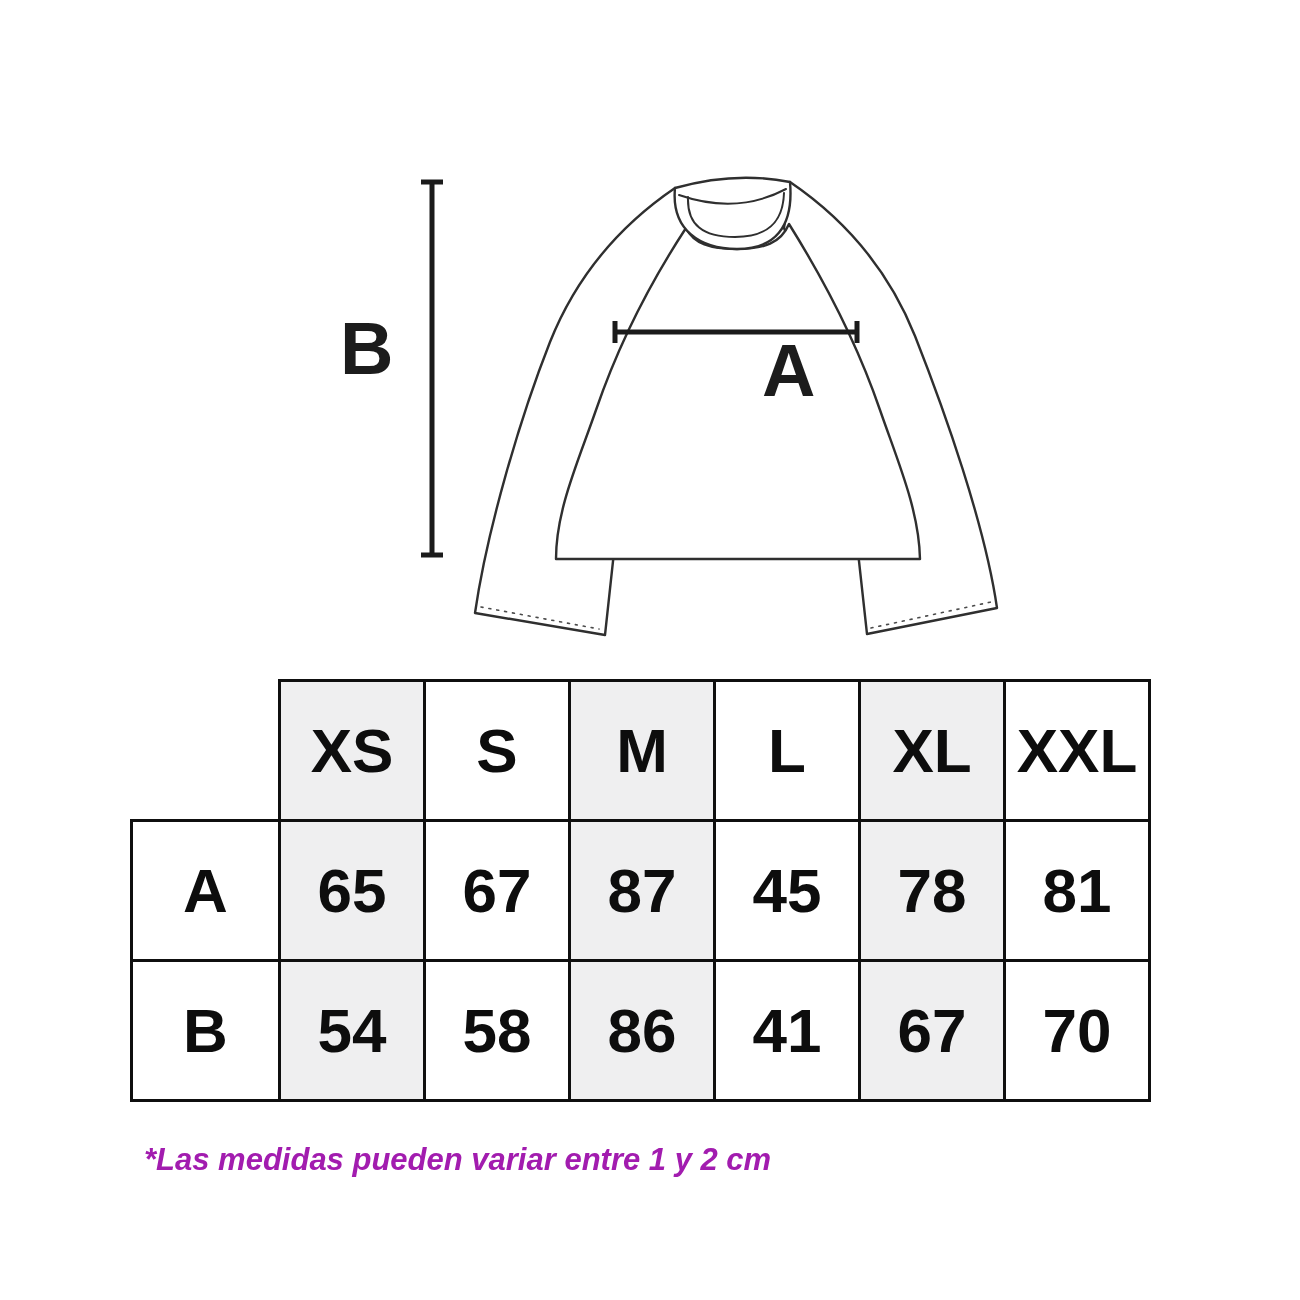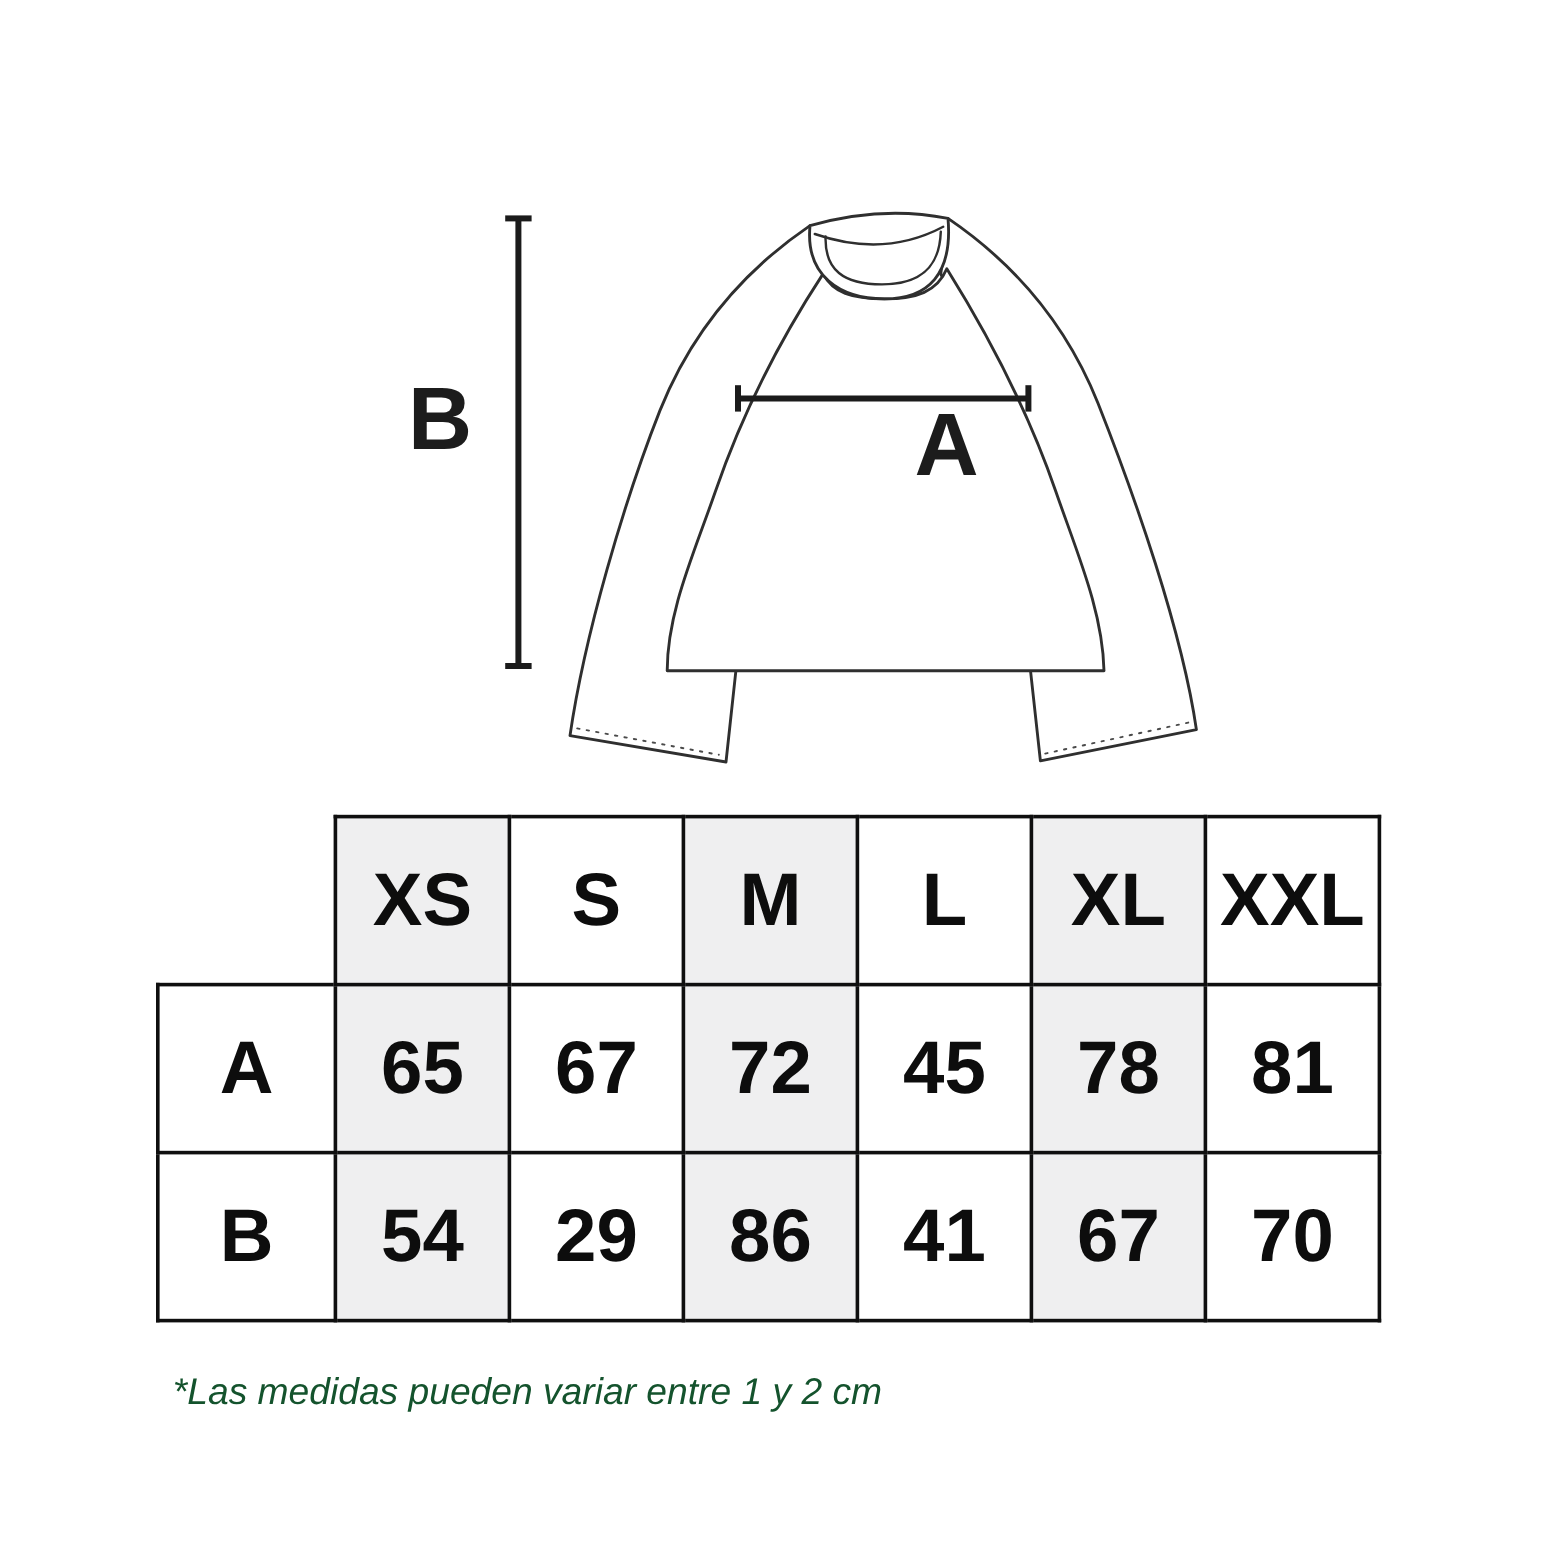--- a/index.html
+++ b/index.html
@@ -71,23 +71,23 @@
     font-size: 62px;
     color: #0d0d0d;
   }
   table.size-table td.blank { border: none; background: #ffffff; }
   table.size-table td.shade { background: #efeff0; }
 
   .footnote {
     position: absolute;
     left: 144px; top: 1142px;
     font-size: 31px;
-    font-weight: normal;
+    font-weight: bold;
     font-style: italic;
-    color: #14532d;
+    color: #a21caf;
     white-space: nowrap;
   }
 </style>
 </head>
 <body>
 
 <div class="canvas">
 
   <svg class="diagram" width="1300" height="1300" viewBox="0 0 1300 1300">
 
@@ -137,29 +137,29 @@
         <td>S</td>
         <td class="shade">M</td>
         <td>L</td>
         <td class="shade">XL</td>
         <td>XXL</td>
       </tr>
       <tr>
         <td>A</td>
         <td class="shade">65</td>
         <td>67</td>
-        <td class="shade">72</td>
+        <td class="shade">87</td>
         <td>45</td>
         <td class="shade">78</td>
         <td>81</td>
       </tr>
       <tr>
         <td>B</td>
         <td class="shade">54</td>
-        <td>29</td>
+        <td>58</td>
         <td class="shade">86</td>
         <td>41</td>
         <td class="shade">67</td>
         <td>70</td>
       </tr>
     </tbody>
   </table>
 
   <div class="footnote">*Las medidas pueden variar entre 1 y 2 cm</div>
 

